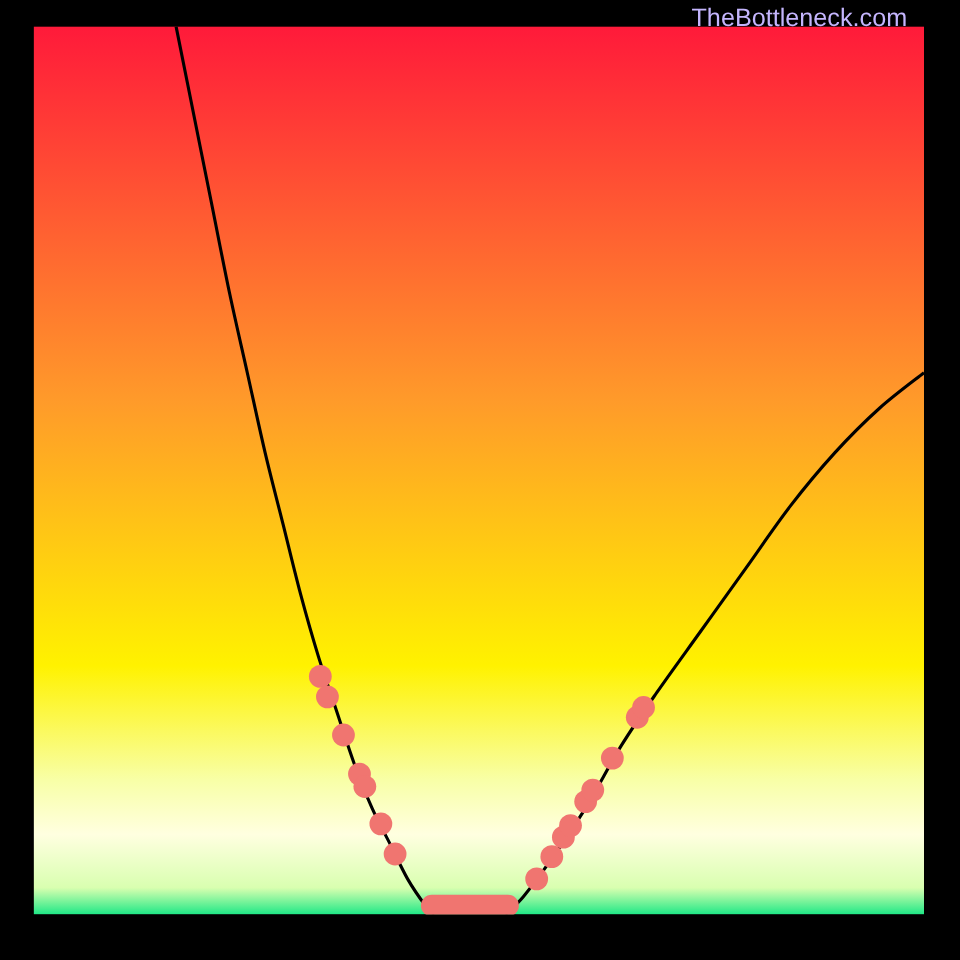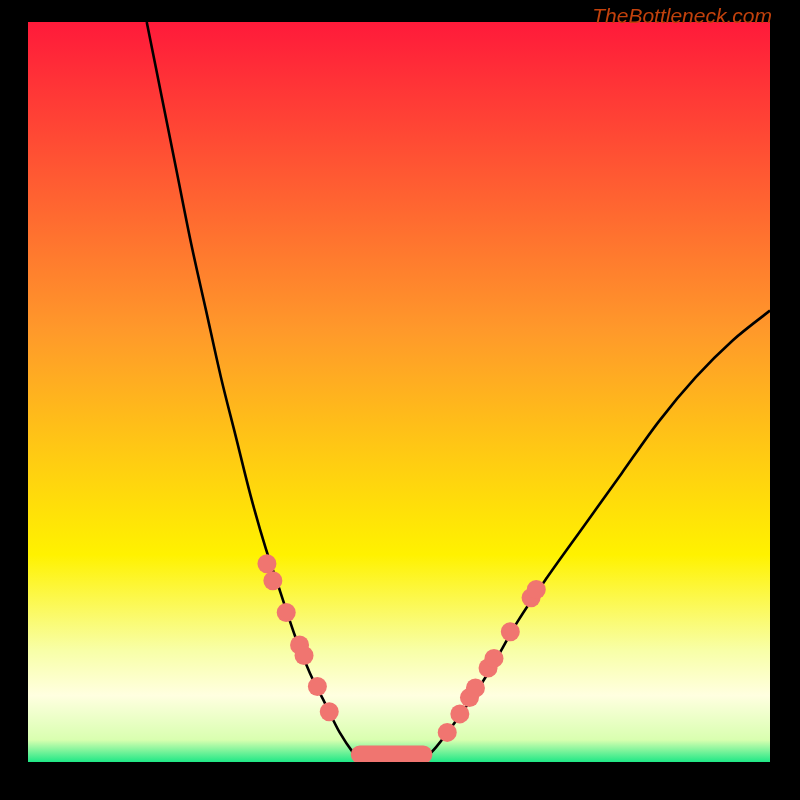--- a/index.html
+++ b/index.html
@@ -1,18 +1,18 @@
 <!DOCTYPE html>
 <html><head>
   <meta charset="utf-8">
   <style>
     * { margin: 0; padding: 0; box-sizing: border-box; }
     body { width: 800px; height: 800px; background: #000; position: relative; overflow: hidden; }
     .chart-container { position: absolute; top: 22px; left: 28px; width: 742px; height: 740px; }
-    .watermark { position: absolute; top: 4px; right: 28px; font-family: Arial, sans-serif; font-size: 21px; font-weight: 500; color: #c2410c; z-index: 10; font-style: italic; }
+    .watermark { position: absolute; top: 4px; right: 44px; font-family: Arial, sans-serif; font-size: 21px; font-weight: 500; color: #c4b5fd; z-index: 10; }
     svg { display: block; }
   </style>
 </head>
 <body>
 
 <div class="watermark">TheBottleneck.com</div>
 
 <div class="chart-container">
   <svg id="chart-svg" width="742" height="740" viewBox="0 0 742 740">
     <defs>

